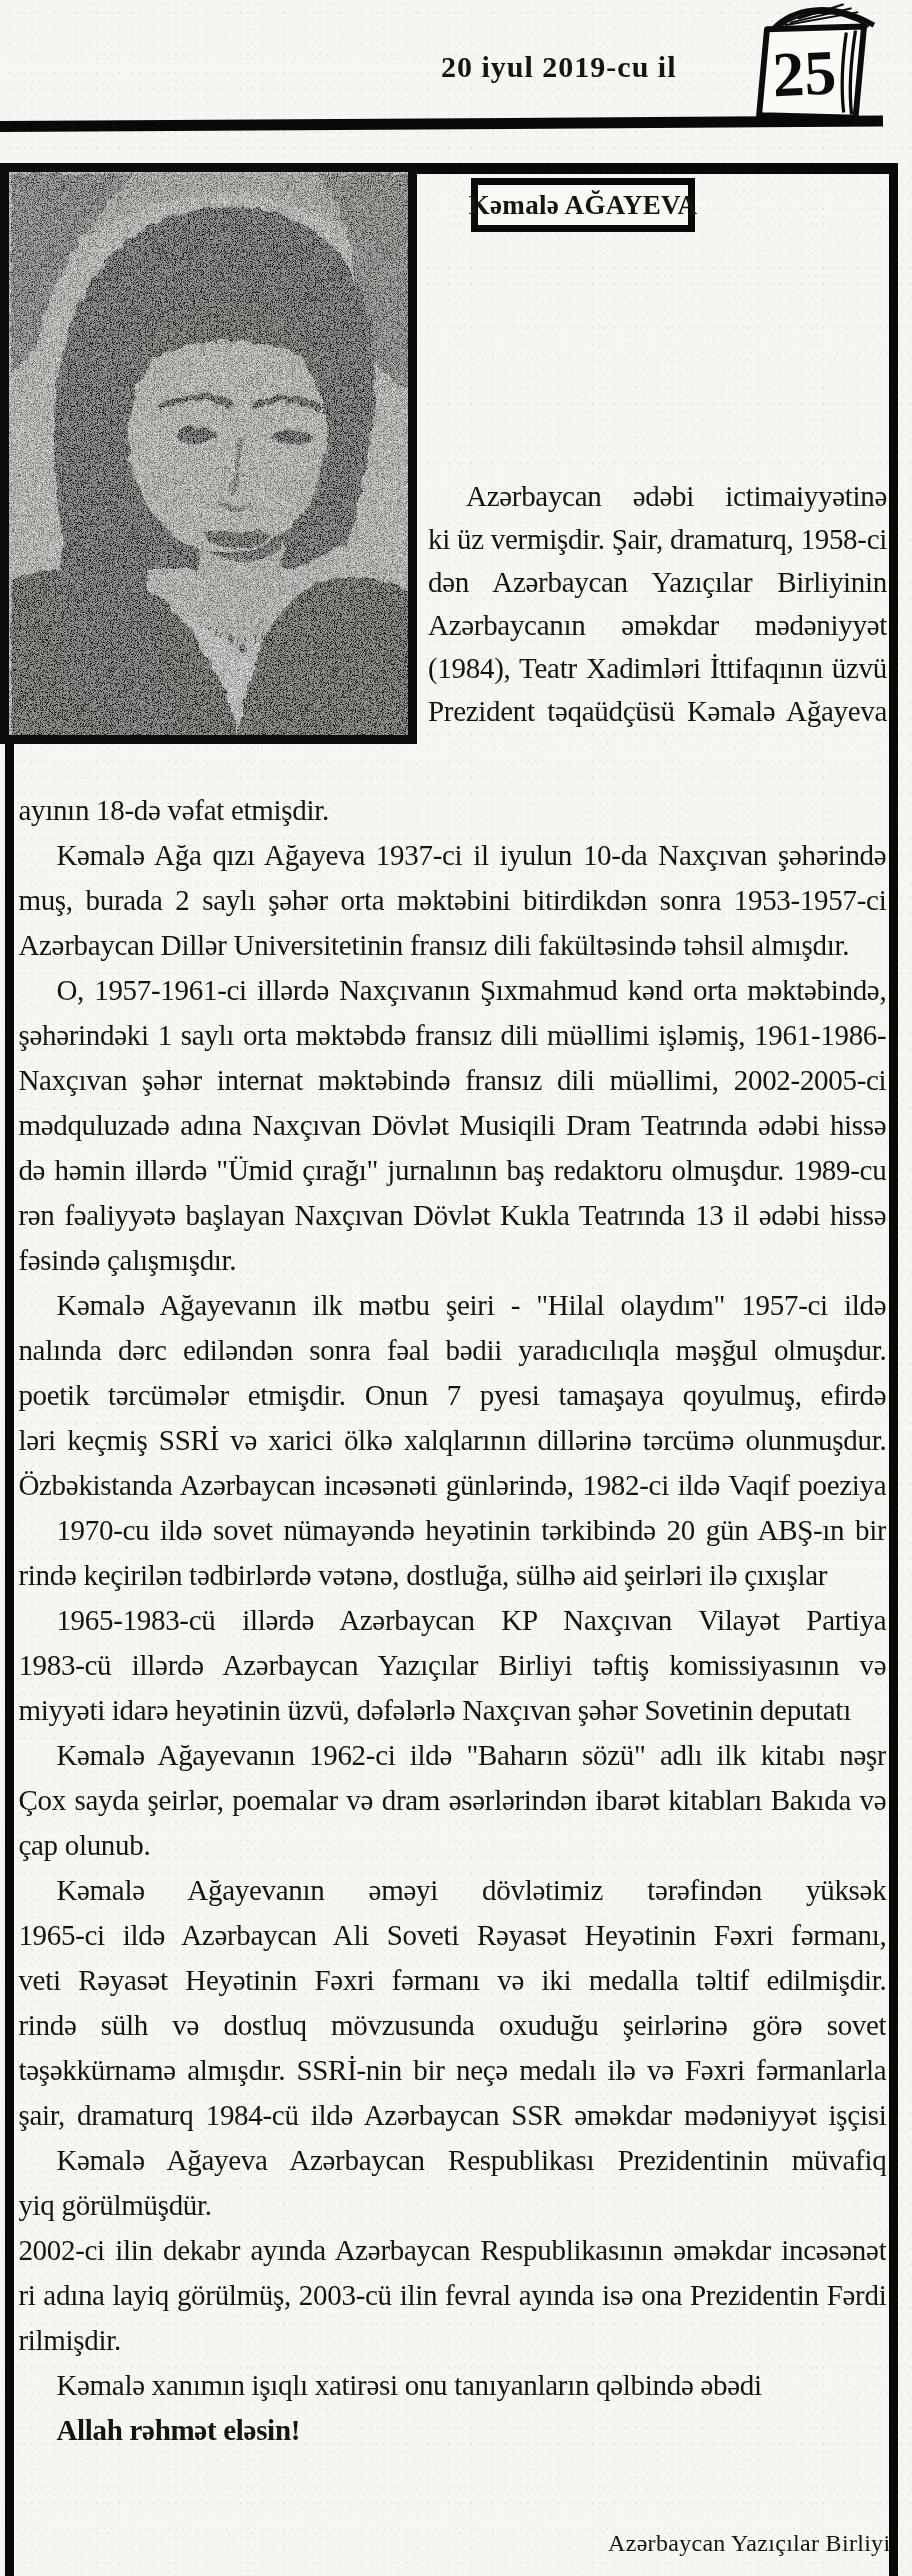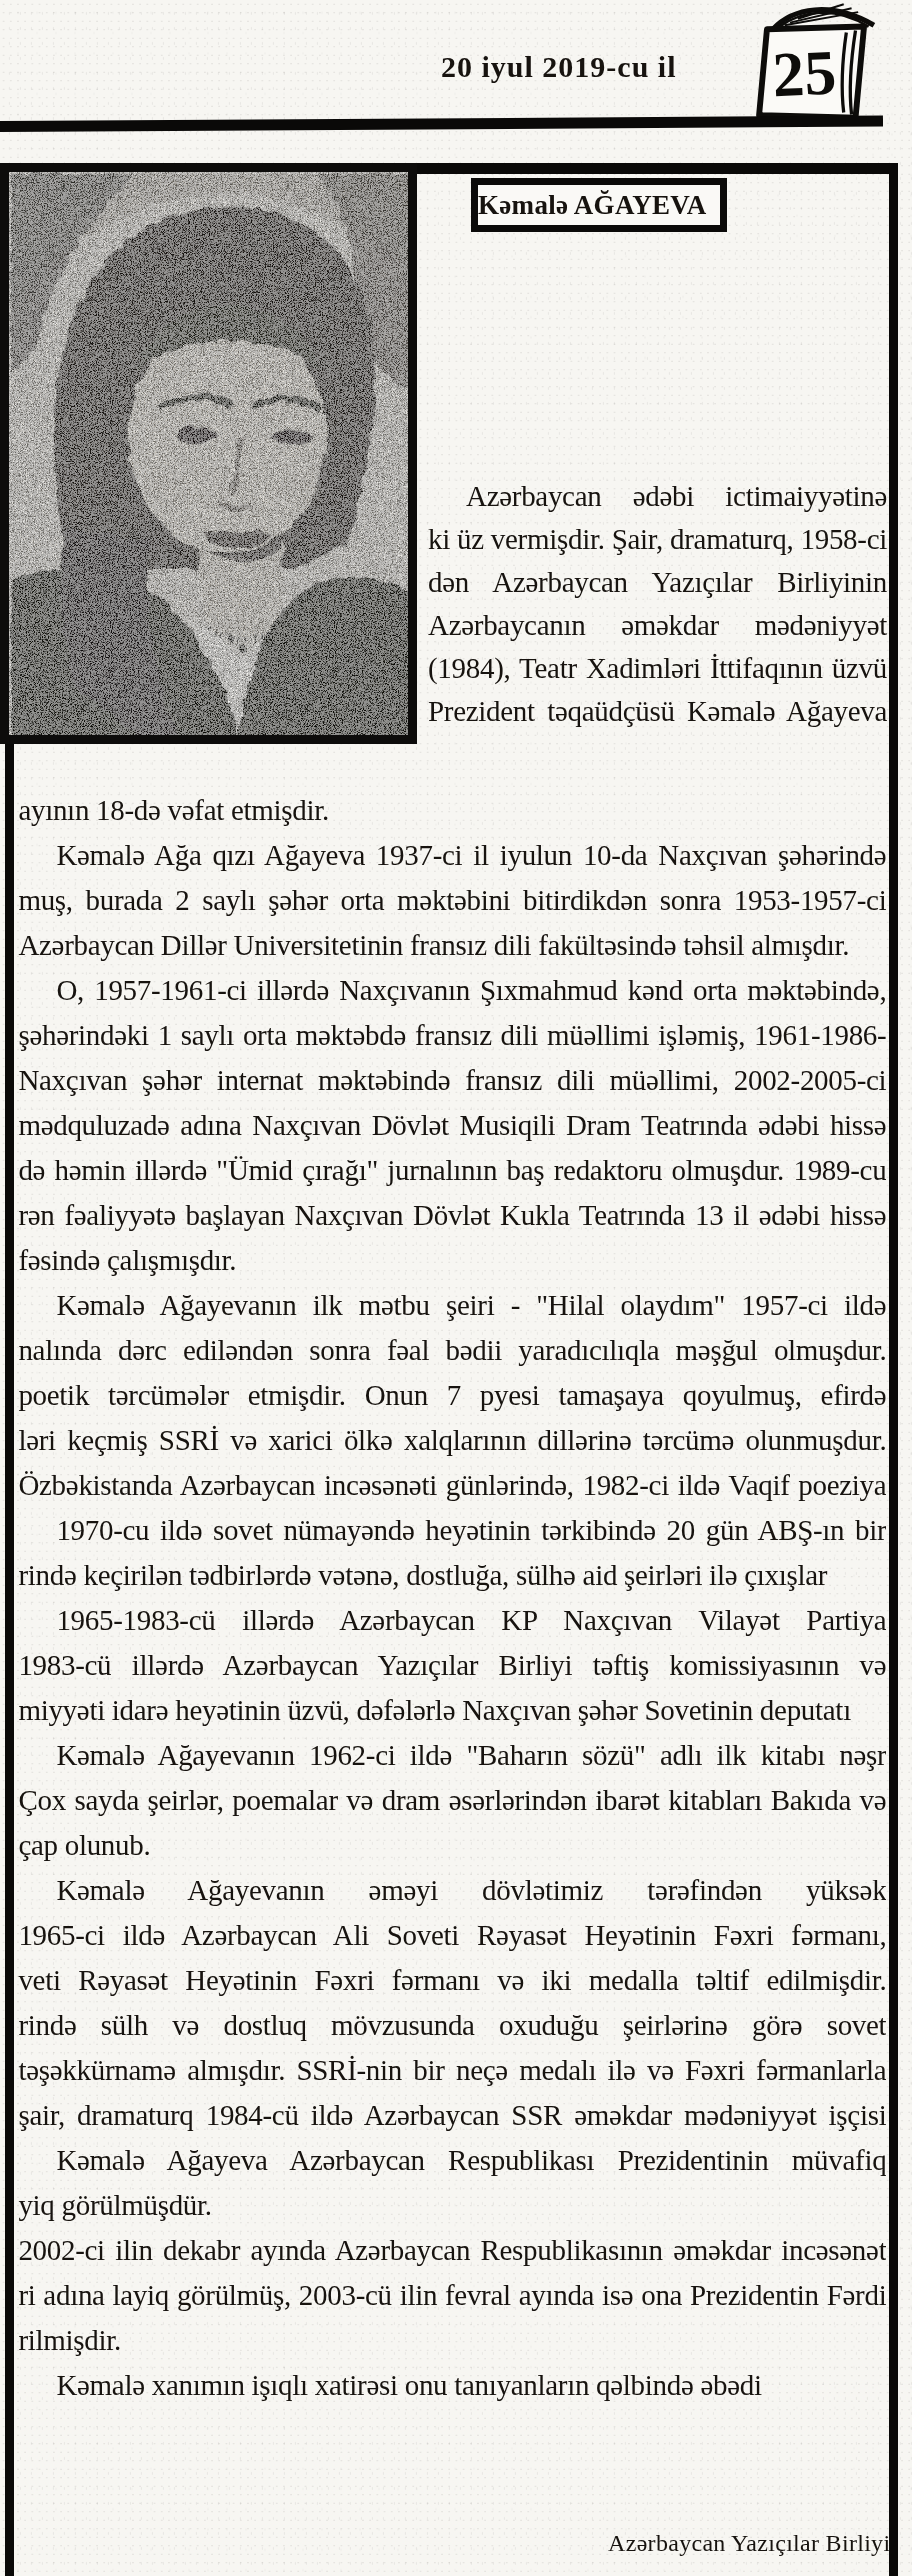--- a/index.html
+++ b/index.html
@@ -48,24 +48,24 @@
   .border-right{left:889px; top:167px; width:9.2px; height:2409px;}
   
   .photo{
     position:absolute; left:0; top:163px; width:417px; height:581px;
     border:9.2px solid #0d0c0b; box-sizing:border-box;
     background:#d8d4cb;
   }
   .photo svg{display:block;width:100%;height:100%;}
   
   .title-box{
-    position:absolute; left:471px; top:178px; width:256px; height:54px;
+    position:absolute; left:471px; top:178px; width:224px; height:54px;
     border:7.9px solid #0b0a09; box-sizing:border-box;
     background:#faf9f6;
-    display:flex; align-items:center; justify-content:flex-start;
+    display:flex; align-items:center; justify-content:center;
   }
   .title-box .t{
     font-size:27px; font-weight:bold; letter-spacing:0.3px; white-space:nowrap;
   }
   
   .tcol{position:absolute; font-size:29px; letter-spacing:-0.3px;}
   .intro-col{left:428px; top:475px; width:459px; line-height:43px;}
   .body-col{left:18.4px; top:788px; width:868px; line-height:45px;}
   .tline{
     text-align:justify; text-align-last:justify;
@@ -201,18 +201,19 @@
       <div class="tline ">veti Rəyasət Heyətinin Fəxri fərmanı və iki medalla təltif edilmişdir. Amerikaya səfə-</div>
       <div class="tline ">rində sülh və dostluq mövzusunda oxuduğu şeirlərinə görə sovet səfarətxanasında fəxri</div>
       <div class="tline ">təşəkkürnamə almışdır. SSRİ-nin bir neçə medalı ilə və Fəxri fərmanlarla təltif olunan</div>
       <div class="tline ">şair, dramaturq 1984-cü ildə Azərbaycan SSR əməkdar mədəniyyət işçisi fəxri adına la-</div>
       <div class="tline indent">Kəmalə Ağayeva Azərbaycan Respublikası Prezidentinin müvafiq fərmanları ilə</div>
       <div class="tline left">yiq görülmüşdür.</div>
       <div class="tline ">2002-ci ilin dekabr ayında Azərbaycan Respublikasının əməkdar incəsənət xadimi fəx-</div>
       <div class="tline ">ri adına layiq görülmüş, 2003-cü ilin fevral ayında isə ona Prezidentin Fərdi təqaüdü ve-</div>
       <div class="tline left">rilmişdir.</div>
       <div class="tline indent left">Kəmalə xanımın işıqlı xatirəsi onu tanıyanların qəlbində əbədi yaşayacaqdır.</div>
+      <div class="tline indent left bold">Allah rəhmət eləsin!</div>
     </div>
 
   <div class="signature">Azərbaycan Yazıçılar Birliyi</div>
 
 </div>
 
 
 </body></html>

